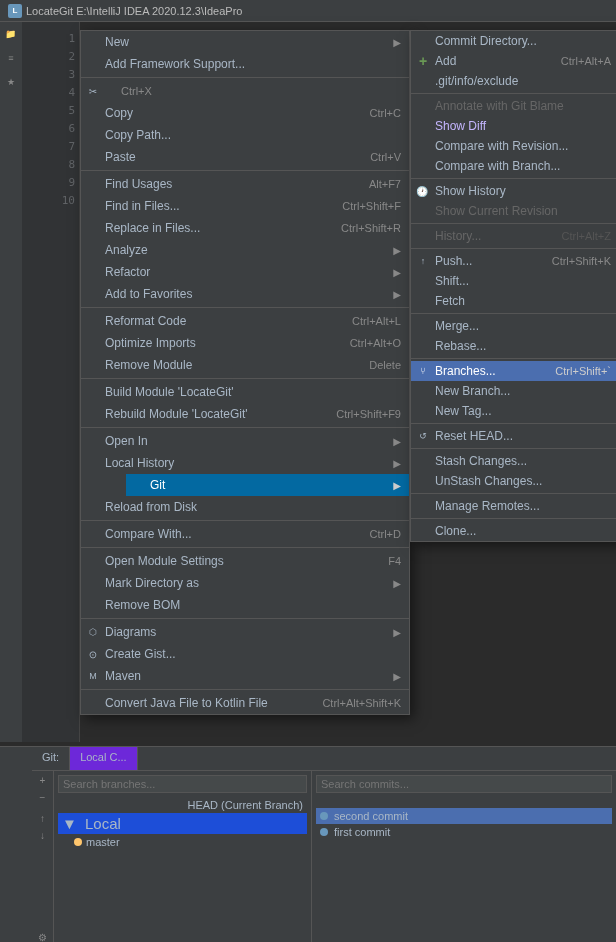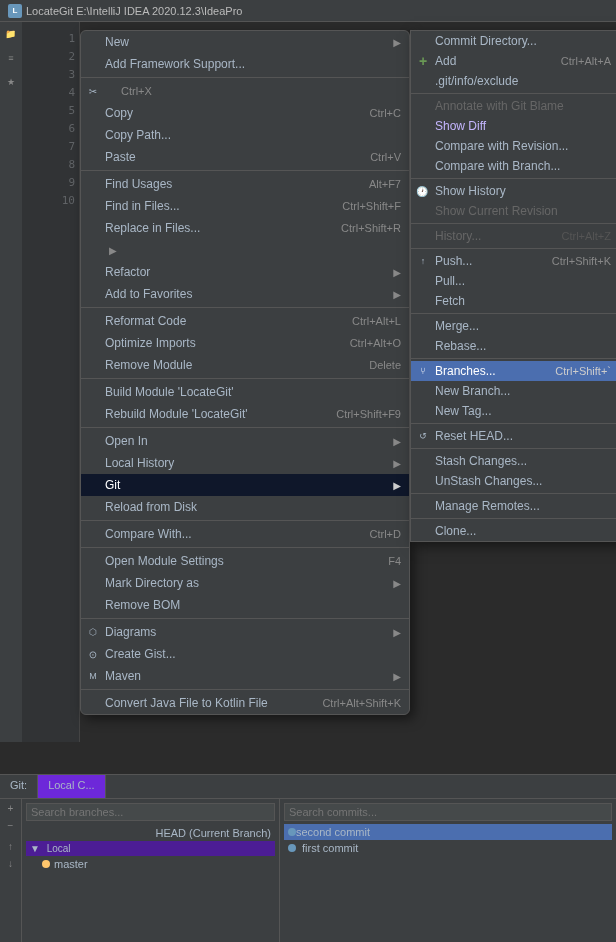--- a/index.html
+++ b/index.html
@@ -81,21 +81,22 @@
       position: relative;
       min-height: 22px;
     }
 
     .menu-item:hover, .menu-item.highlighted {
       background: #4b6eaf;
       color: white;
     }
 
     .menu-item.highlighted {
-      background: #0f172a;
+      background: #0369a1;
+      margin-left: 45px;
     }
 
     .menu-item .label {
       flex: 1;
       font-size: 12px;
     }
 
     .menu-item .shortcut {
       color: #888;
       font-size: 11px;
@@ -227,21 +228,21 @@
   <div class="code-line"></div>
   <div class="code-line"><span class="cm">// author Emperor_LawD</span></div>
   <div class="code-line"><span class="cm">// ata  2021/8/22  20:0</span></div>
   <div class="code-line"></div>
   <div class="code-line"><span class="kw">public class</span> <span class="cls">test</span> <span class="lit">{</span></div>
   <div class="code-line">  <span class="kw">public static void</span></div>
   <div class="code-line">    <span class="lit">System.out.prin</span></div>
   <div class="code-line">    <span class="lit">System.out.prin</span></div>
 </div>
 
-<div class="context-menu" style="top:30px; left:80px;border-radius:6px;">
+<div class="context-menu" style="top:30px; left:80px;">
   <div class="menu-item">
     <span class="label">New</span>
     <span class="arrow">▶</span>
   </div>
   <div class="menu-item">
     <span class="label">Add Framework Support...</span>
   </div>
   <div class="menu-separator"></div>
   <div class="menu-item">
     <span class="icon">✂</span>
@@ -265,20 +266,21 @@
   </div>
   <div class="menu-item">
     <span class="label">Find in Files...</span>
     <span class="shortcut">Ctrl+Shift+F</span>
   </div>
   <div class="menu-item">
     <span class="label">Replace in Files...</span>
     <span class="shortcut">Ctrl+Shift+R</span>
   </div>
   <div class="menu-item">
+    <span class="label">Analyze</span>
     <span class="arrow">▶</span>
   </div>
   <div class="menu-item">
     <span class="label">Refactor</span>
     <span class="arrow">▶</span>
   </div>
   <div class="menu-item">
     <span class="label">Add to Favorites</span>
     <span class="arrow">▶</span>
   </div>
@@ -396,21 +398,21 @@
     <span class="label" style="color:#666">History...</span>
     <span class="shortcut" style="color:#555">Ctrl+Alt+Z</span>
   </div>
   <div class="menu-separator"></div>
   <div class="menu-item">
     <span class="icon" style="font-size:9px">↑</span>
     <span class="label">Push...</span>
     <span class="shortcut">Ctrl+Shift+K</span>
   </div>
   <div class="menu-item">
-    <span class="label">Pull...</span>
+    <span class="label">Shift...</span>
   </div>
   <div class="menu-item">
     <span class="label">Fetch</span>
   </div>
   <div class="menu-separator"></div>
   <div class="menu-item">
     <span class="label">Merge...</span>
   </div>
   <div class="menu-item">
     <span class="label">Rebase...</span>
@@ -442,53 +444,53 @@
   <div class="menu-separator"></div>
   <div class="menu-item">
     <span class="label">Manage Remotes...</span>
   </div>
   <div class="menu-separator"></div>
   <div class="menu-item">
     <span class="label">Clone...</span>
   </div>
 </div>
 
-<div style="position:absolute; bottom:0; left:0; right:0; height:168px; background:#3c3f41; border-top:1px solid #555; z-index:2;">
+<div style="position:absolute; bottom:0; left:0; right:0; height:196px; background:#3c3f41; border-top:1px solid #555; z-index:2;padding-left:32px;">
   <div style="display:flex; height:24px; background:#3c3f41; border-bottom:1px solid #555;">
     <div style="padding:4px 10px; font-size:11px; color:#a9b7c6; border-right:1px solid #555;">Git:</div>
     <div style="padding:4px 10px; font-size:11px; color:#a9b7c6; background:#6d28d9; border-right:1px solid #555;">Local C...</div>
   </div>
   <div style="display:flex; height:176px;">
 
     <div style="width:22px; background:#3c3f41; border-right:1px solid #555; display:flex; flex-direction:column; align-items:center; padding:4px 0; gap:6px;">
       <div style="color:#888; font-size:10px; cursor:pointer;">+</div>
       <div style="color:#888; font-size:10px; cursor:pointer;">−</div>
       <div style="color:#888; font-size:10px; margin-top:4px; cursor:pointer;">↑</div>
       <div style="color:#888; font-size:10px; cursor:pointer;">↓</div>
       <div style="color:#888; font-size:10px; margin-top:auto; cursor:pointer;">⚙</div>
     </div>
 
     <div style="width:258px; border-right:1px solid #555; padding:4px;">
       <input style="width: 100%; background: rgb(69, 73, 74); border: 1px solid rgb(85, 85, 85); color: rgb(169, 183, 198); padding: 2px 4px; font-size: 11px; margin-bottom: 4px;" placeholder="Search branches...">
       <div style="padding:2px 4px; font-size:11px; color:#a9b7c6;text-align:right;">
         <span>HEAD (Current Branch)</span>
       </div>
-      <div style="padding:2px 4px; font-size:10px; color:#a9b7c6; background:#4c1d95;">
+      <div style="padding:2px 4px; font-size:15px; color:#a9b7c6; background:#1d4ed8;">
         <span style="margin-right:4px;">▼</span>
         <span>Local</span>
       </div>
       <div style="padding:2px 4px 2px 16px; font-size:11px; color:#a9b7c6; display:flex; align-items:center; gap:4px;">
         <span style="display:inline-block; width:8px; height:8px; background:#ffc66d; border-radius:50%;"></span>
         <span>master</span>
       </div>
     </div>
 
     <div style="flex:1; padding:4px;">
-      <input style="width: 100%; background: rgb(69, 73, 74); border: 1px solid rgb(85, 85, 85); color: rgb(169, 183, 198); padding: 2px 4px; font-size: 11px; margin-bottom: 3px;" placeholder="Search commits...">
-      <div style="padding:2px 4px; font-size:11px; color:#a9b7c6; background:#4b6eaf; display:flex; align-items:center; ">
+      <input style="width: 100%; background: rgb(69, 73, 74); border: 1px solid rgb(85, 85, 85); color: rgb(169, 183, 198); padding: 2px 4px; font-size: 11px; margin-bottom: 15px;" placeholder="Search commits...">
+      <div style="padding:2px 4px; font-size:11px; color:#a9b7c6; background:#4b6eaf; display:flex; align-items:center; gap:6px;">
         <span style="display:inline-block; width:8px; height:8px; background:#6897bb; border-radius:50%;"></span>
         <span>second commit</span>
       </div>
       <div style="padding:2px 4px; font-size:11px; color:#a9b7c6; display:flex; align-items:center; gap:6px;">
         <span style="display:inline-block; width:8px; height:8px; background:#6897bb; border-radius:50%;"></span>
         <span>first commit</span>
       </div>
     </div>
   </div>
 </div>

